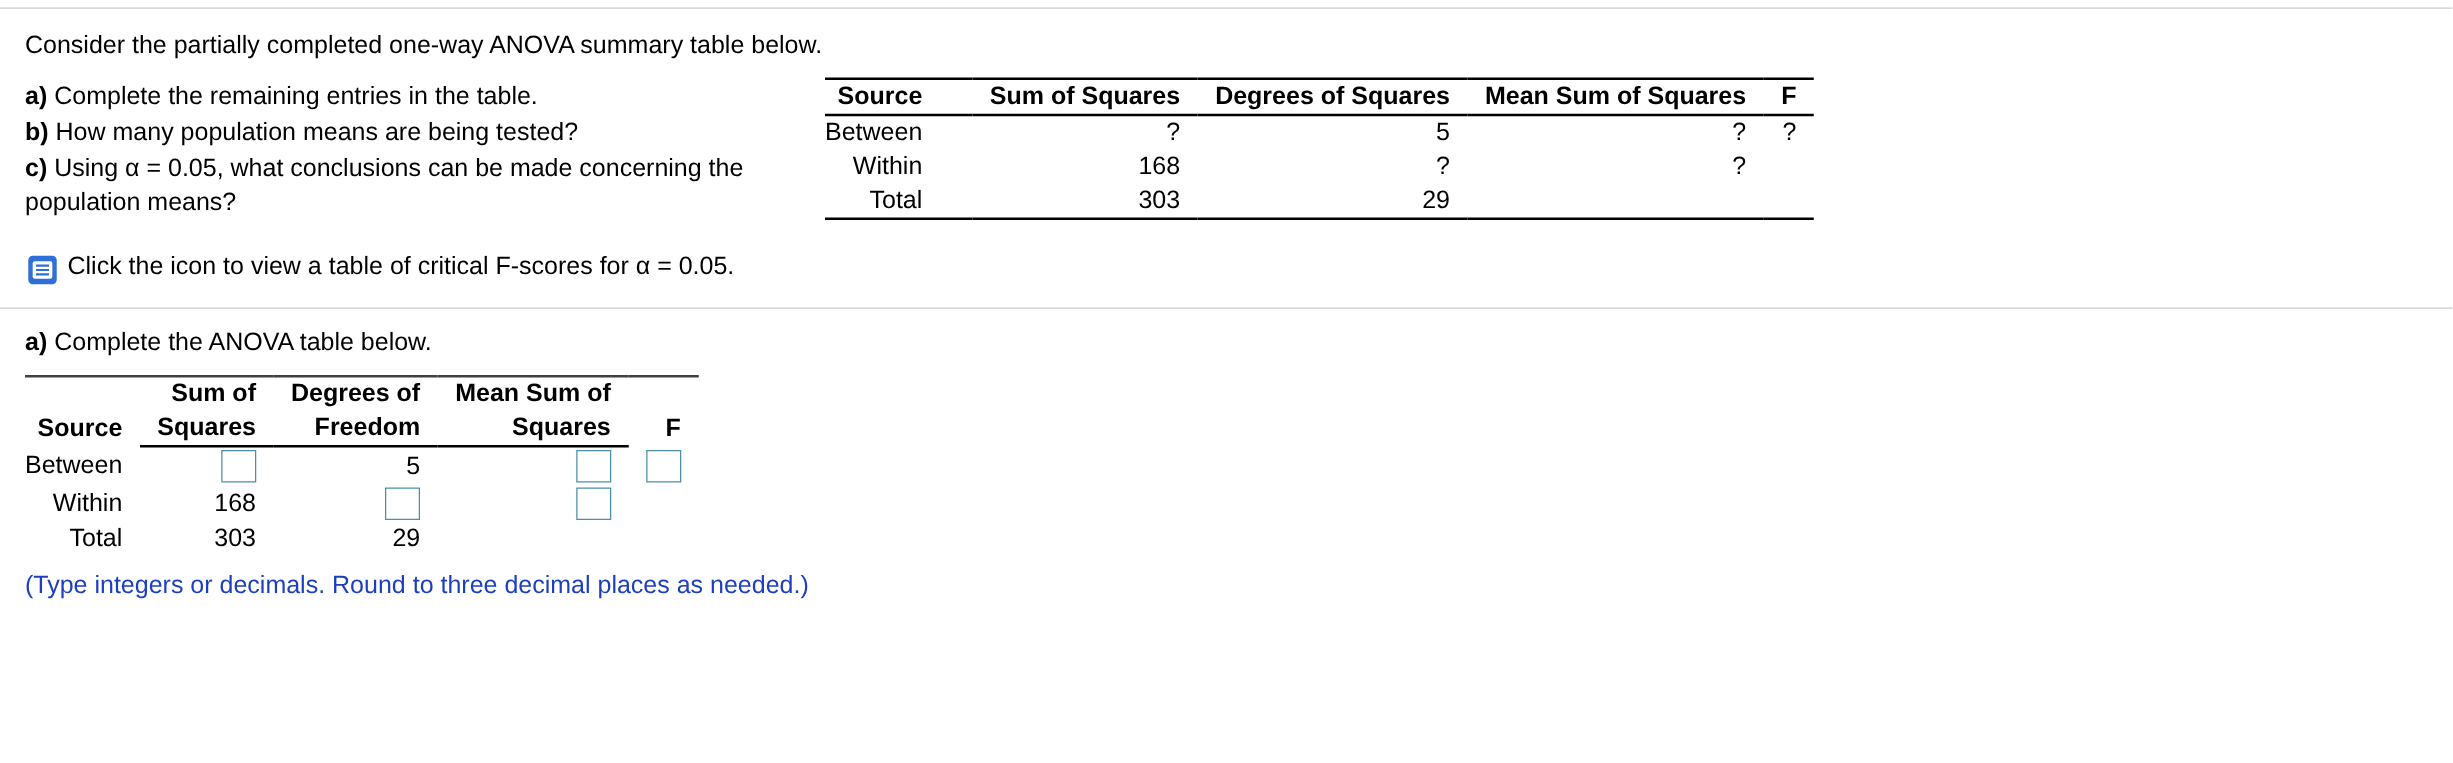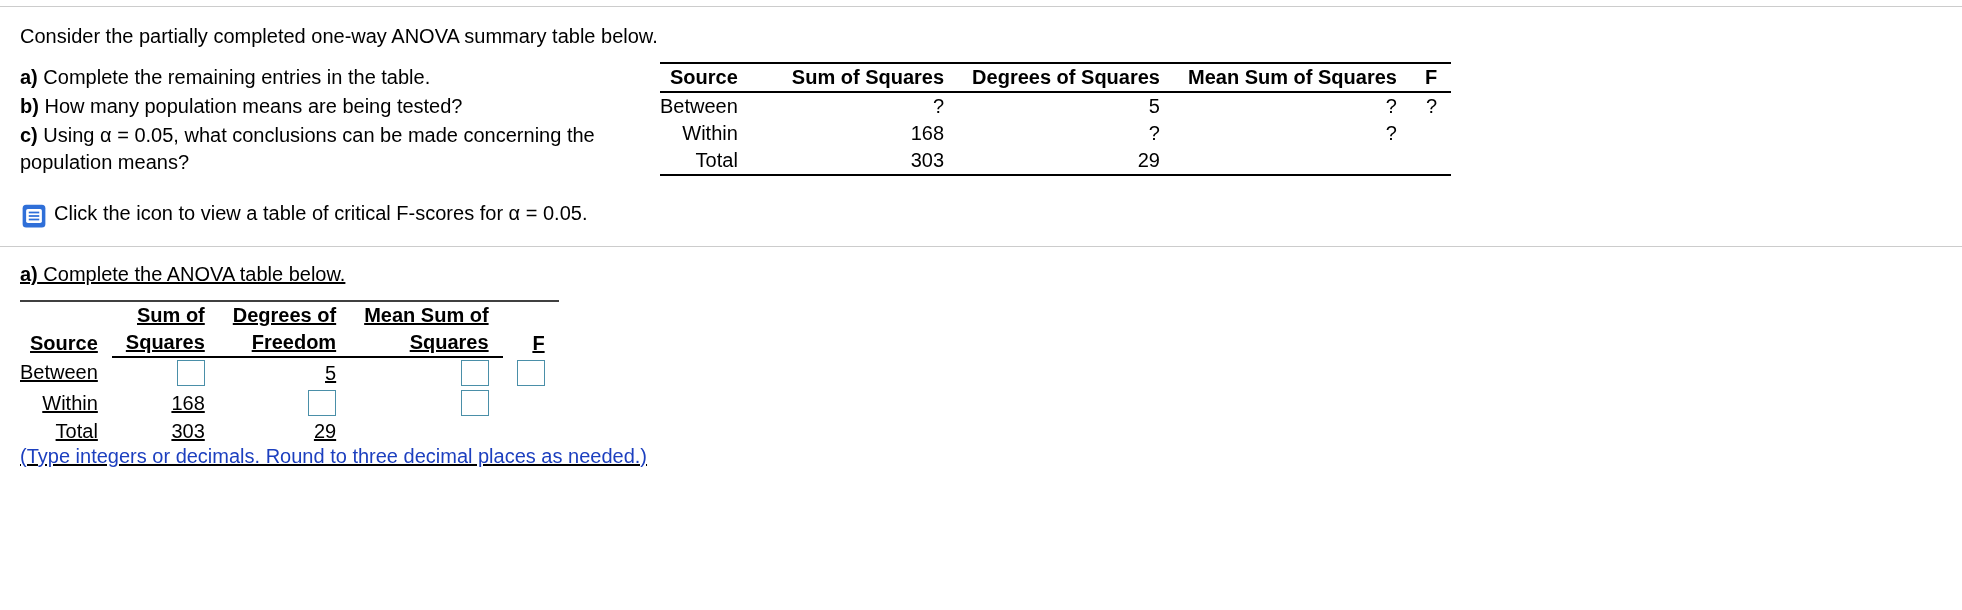--- a/index.html
+++ b/index.html
@@ -19,22 +19,22 @@
   .two-col { display: flex; align-items: flex-start; }
   .left-col { width: 640px; }
   .right-col { flex: 1; }
   .parts p { margin: 2px 0; line-height: 1.35; }
   .b { font-weight: 700; }
   .icon-row { display: flex; align-items: flex-start; gap: 6px; padding: 18px 20px 16px 20px; }
   .book-icon {
     width: 28px; height: 28px; position: relative; display: inline-block; flex: 0 0 auto;
   }
   .book-icon svg { width: 28px; height: 28px; display:block; }
-  .answer-part { padding: 10px 20px 6px 20px; text-decoration: underline; }
-  .hint { color: #1c3fbf; margin-top: 0; }
+  .answer-part { padding: 10px 20px 6px 20px; }
+  .hint { color: #1c3fbf; margin-top: 12px; }
   table.anova { border-collapse: collapse; }
   table.anova th, table.anova td { padding: 2px 14px; text-align: right; }
   table.anova th.left, table.anova td.left { text-align: right; padding-left: 0; }
   .rule-top { border-top: 2px solid #000; }
   .rule-bottom-th th { border-bottom: 2px solid #000; }
   .rule-bottom-last td { border-bottom: 2px solid #000; }
   .anova-right th { padding: 2px 10px; }
   .anova-right th.left, .anova-right td.left { padding-right: 40px; }
   .anova-right td { padding: 2px 10px; }
   .input-box {

